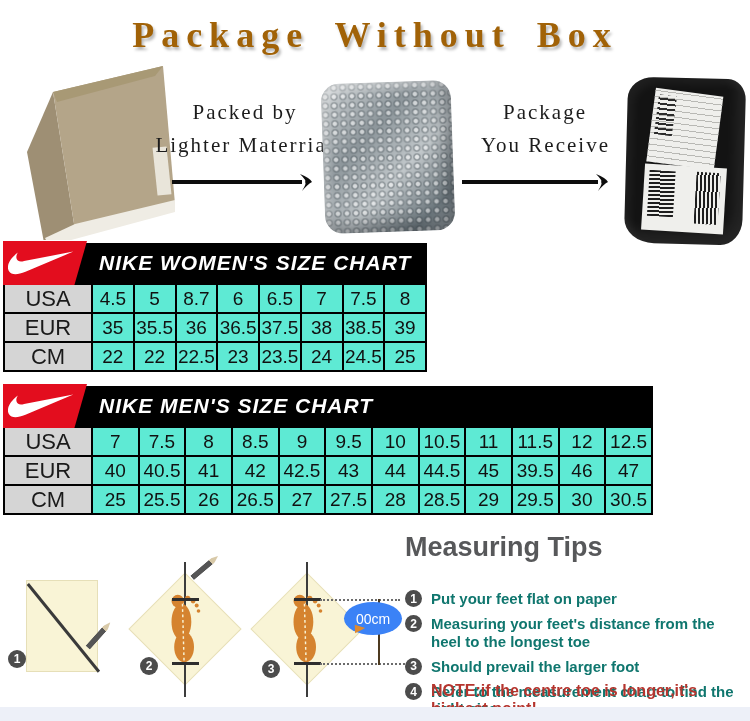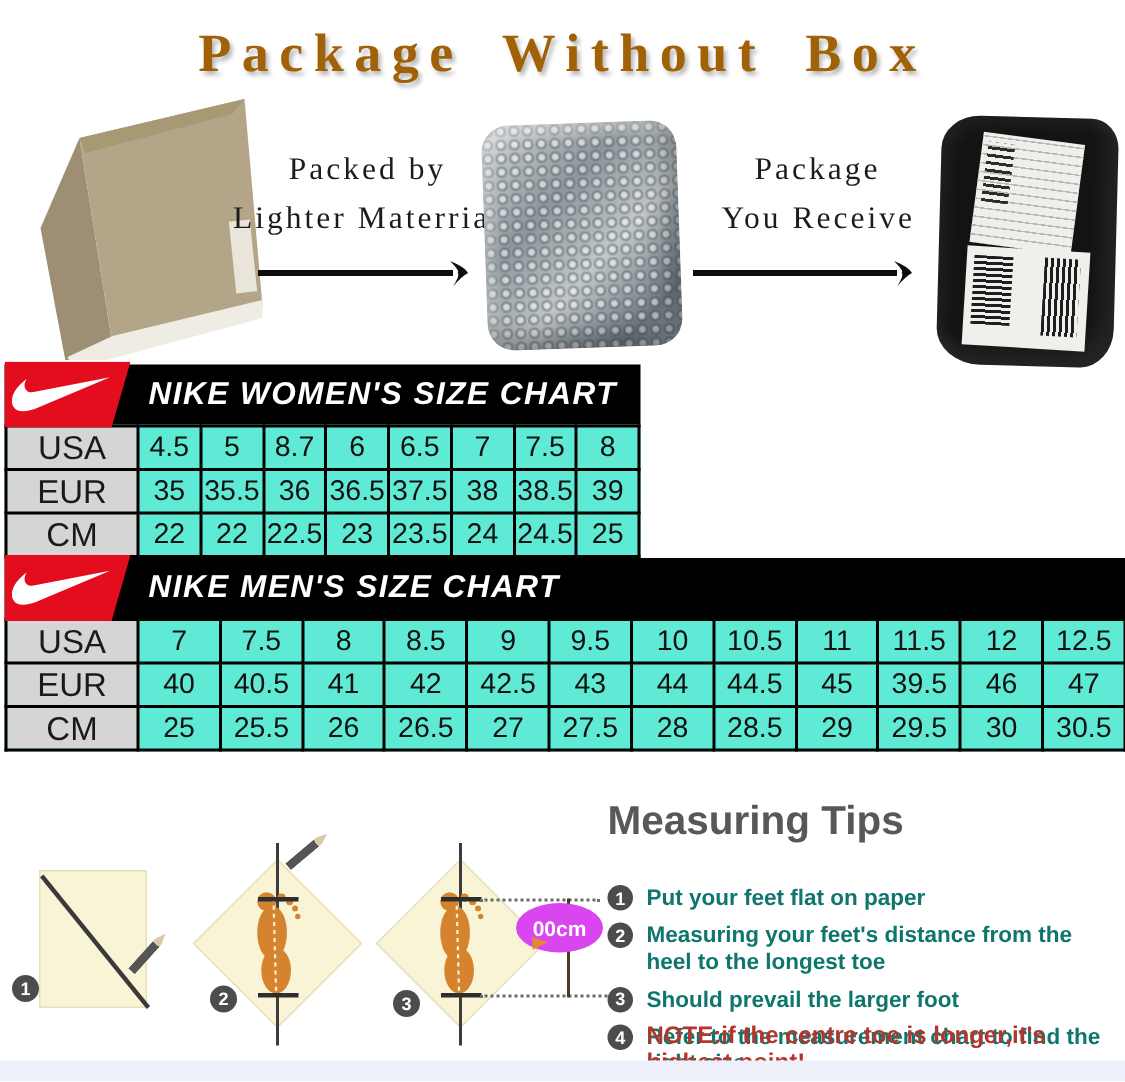--- a/index.html
+++ b/index.html
@@ -45,21 +45,21 @@
   .nike-logo { position:absolute; left:0; top:-2px; width:84px; height:44px; background:#e30d1e;
     clip-path:polygon(0 0, 100% 0, 85% 100%, 0 100%); display:flex; align-items:center; justify-content:center; z-index:2; }
   .nike-logo svg { width:66px; height:24px; margin-right:8px; }
   .chart-title { color:#fff; font-style:italic; font-weight:700; font-size:21px; letter-spacing:1px;
     padding-left:96px; font-family:"Liberation Sans", sans-serif; white-space:nowrap; }
   table.size { border-collapse:collapse; table-layout:fixed; width:100%; background:#5eead4; }
   table.size td { border:2px solid #000; height:29px; text-align:center; font-size:19px; color:#111;
     font-family:"Liberation Sans", sans-serif; }
   table.size td.rowlabel { width:88px; background:#d5d5d5; font-size:22px; color:#1a1a1a; }
   #women-chart { left:3px; top:243px; width:424px;border-radius:32px; }
-  #men-chart   { left:3px; top:372px; width:748px; }
+  #men-chart   { left:3px; top:386px; width:650px; }
 
   
   .mt-title { position:absolute; left:405px; top:532px; font-size:27px; font-weight:700; color:#57585a;text-align:right; }
   .mt-sub { position:absolute; left:405px; top:568px; font-size:17px; font-weight:700; color:#c2763b; letter-spacing:.5px; }
   .steps { position:absolute; left:405px; top:590px; width:342px; }
   .step { display:flex; align-items:flex-start; margin-bottom:8px; }
   .stepnum { flex:0 0 17px; width:17px; height:17px; border-radius:50%; background:#4c4c4c; color:#fff;
     font-size:12px; font-weight:700; display:flex; align-items:center; justify-content:center; margin-right:9px; margin-top:0; }
   .steptext { font-size:15px; font-weight:700; color:#0f766e; line-height:1.15; }
   .mt-note { position:absolute; left:431px; top:682px; font-size:16px; font-weight:700; color:#b5352e; }
@@ -80,22 +80,22 @@
     border:1px solid #e6dfb8; transform:rotate(45deg); }
   .vline { position:absolute; left:56px; top:0; width:2px; height:135px; background:#3c3c3c; }
   .footwrap { position:absolute; left:39px; top:29px; }
   .mark { position:absolute; left:44px; width:27px; height:3px; background:#2e2e2e; }
   .mark.top { top:36px; } .mark.bot { top:100px; }
   .dg .pencil.p2 { left:60px; top:2px; transform:rotate(-40deg); }
   .dot-line { position:absolute; border-top:2px dotted #6b6b6b; height:0; }
   .dg.three .dot-line.t { left:70px; top:37px; width:80px; }
   .dg.three .dot-line.b { left:70px; top:101px; width:88px; }
   .measure-line { position:absolute; left:128px; top:37px; width:2px; height:66px; background:#4d3a20; }
-  .cm-bubble { position:absolute; left:94px; top:40px; width:58px; height:33px; background:#d946ef; border-radius:50%;
-    color:#fff; font-size:14px; font-weight:700; display:flex; align-items:center; justify-content:center; z-index:3; }
+  .cm-bubble { position:absolute; left:94px; top:40px; width:58px; height:33px; background:#3b82f6; border-radius:50%;
+    color:#fff; font-size:14px; font-weight:400; display:flex; align-items:center; justify-content:center; z-index:3; }
   .cm-bubble::after { content:""; position:absolute; left:8px; bottom:-7px; width:0; height:0;
     border:8px solid transparent; border-top-color:#df8a2f; border-left-width:3px; transform:rotate(18deg); }
 
   .bottom-strip { position:absolute; left:0; top:707px; width:750px; height:14px; background:#edf0f8; }
 </style>
 </head>
 <body>
 
 <div class="page">
 

